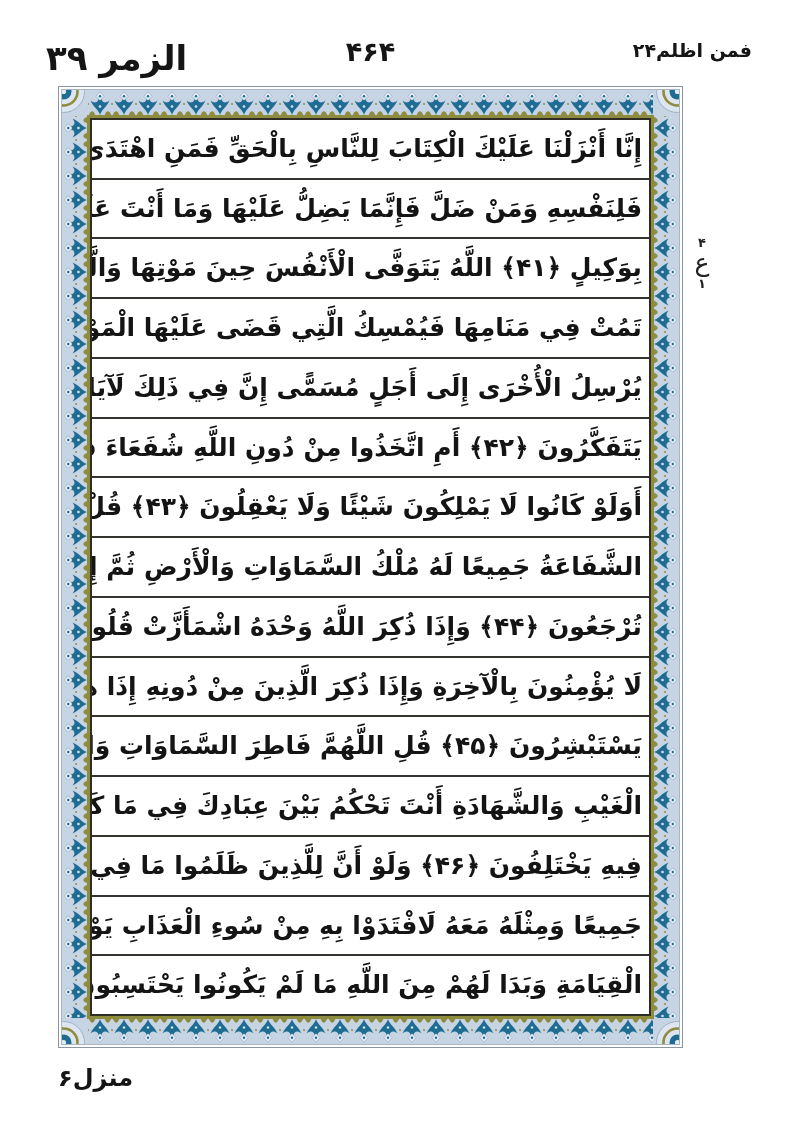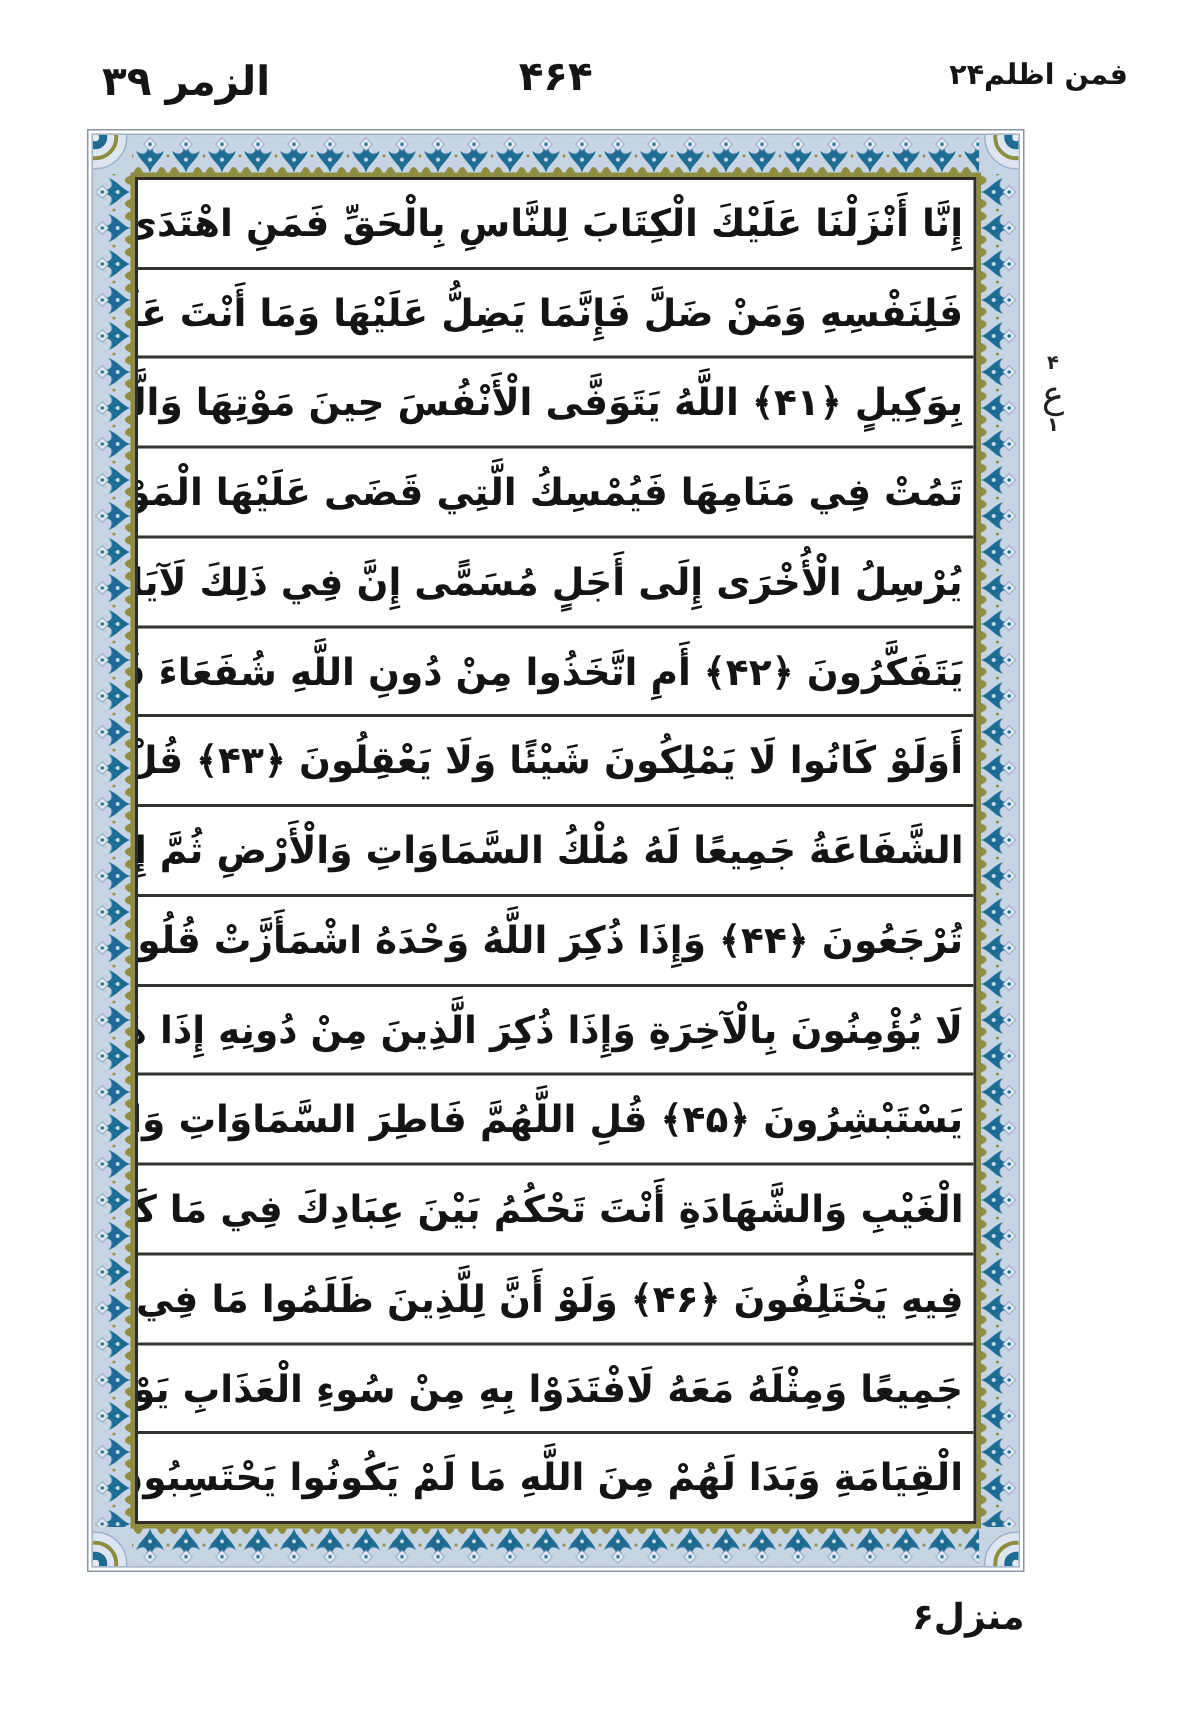--- a/index.html
+++ b/index.html
@@ -5,21 +5,21 @@
   html,body{margin:0;padding:0}
   body{
     width:798px;height:1140px;position:relative;background:#ffffff;
     font-family:"DejaVu Sans",sans-serif;overflow:hidden;
   }
   
   .hdr{position:absolute;top:40px;font-weight:bold;color:#151515;
        direction:rtl;white-space:nowrap;line-height:1.1}
   .hdr-right{right:46px;font-size:19px}
   .hdr-center{left:58px;width:625px;text-align:center;font-size:27px;top:37px}
-  .hdr-left{left:68px;font-size:27px}
+  .hdr-left{left:46px;font-size:34px}
 
   
   .frame-outer{
     position:absolute;left:58px;top:86px;width:625px;height:962px;
     border:1px solid #8a96a4;background:#fff;padding:2px;box-sizing:border-box;
   }
   .band{
     width:100%;height:100%;background:#c7d4e3;border:1px solid #a9b6c4;
     position:relative;box-sizing:border-box;
   }
@@ -50,21 +50,21 @@
   }
 
   
   .ruku{position:absolute;left:684px;top:236px;width:36px;
         display:flex;flex-direction:column;align-items:center;
         color:#222;direction:rtl}
   .ruku-num{font-size:13px;line-height:1.1;font-weight:bold}
   .ruku-ain{font-size:25px;line-height:1.05}
 
   
-  .footer{position:absolute;left:58px;top:1064px;width:625px;text-align:right;
+  .footer{position:absolute;left:58px;top:1064px;width:625px;text-align:left;
           font-size:24px;font-weight:bold;color:#151515;direction:rtl}
 </style>
 </head>
 <body>
 
 <svg width="0" height="0" style="position:absolute" aria-hidden="true">
   <defs>
     <g id="fanMotif">
       <rect width="24" height="25" fill="#c7d4e3"></rect>
       <path d="M12 0.8 L16.2 5.2 L12 9.6 L7.8 5.2 Z" fill="#e4ebf4" stroke="#9db2c9" stroke-width="0.8"></path>

